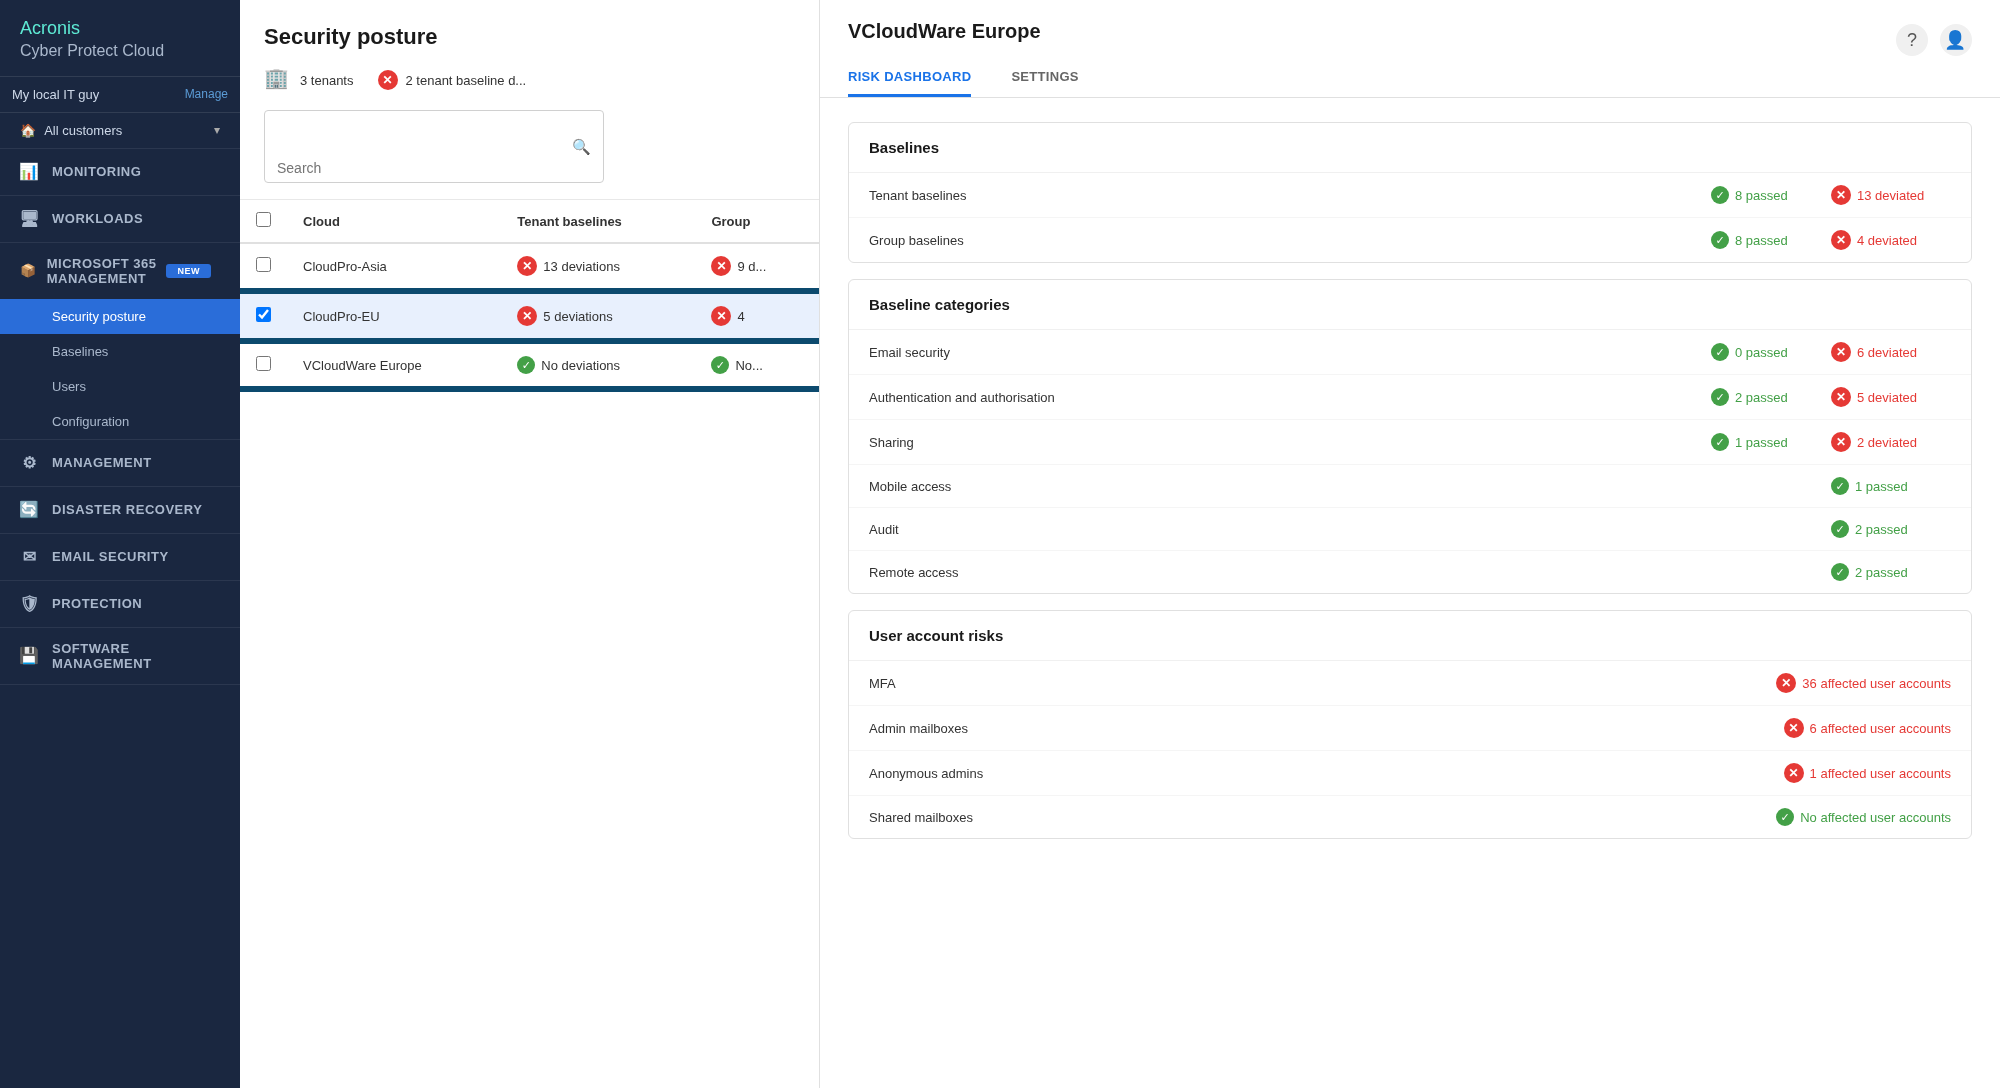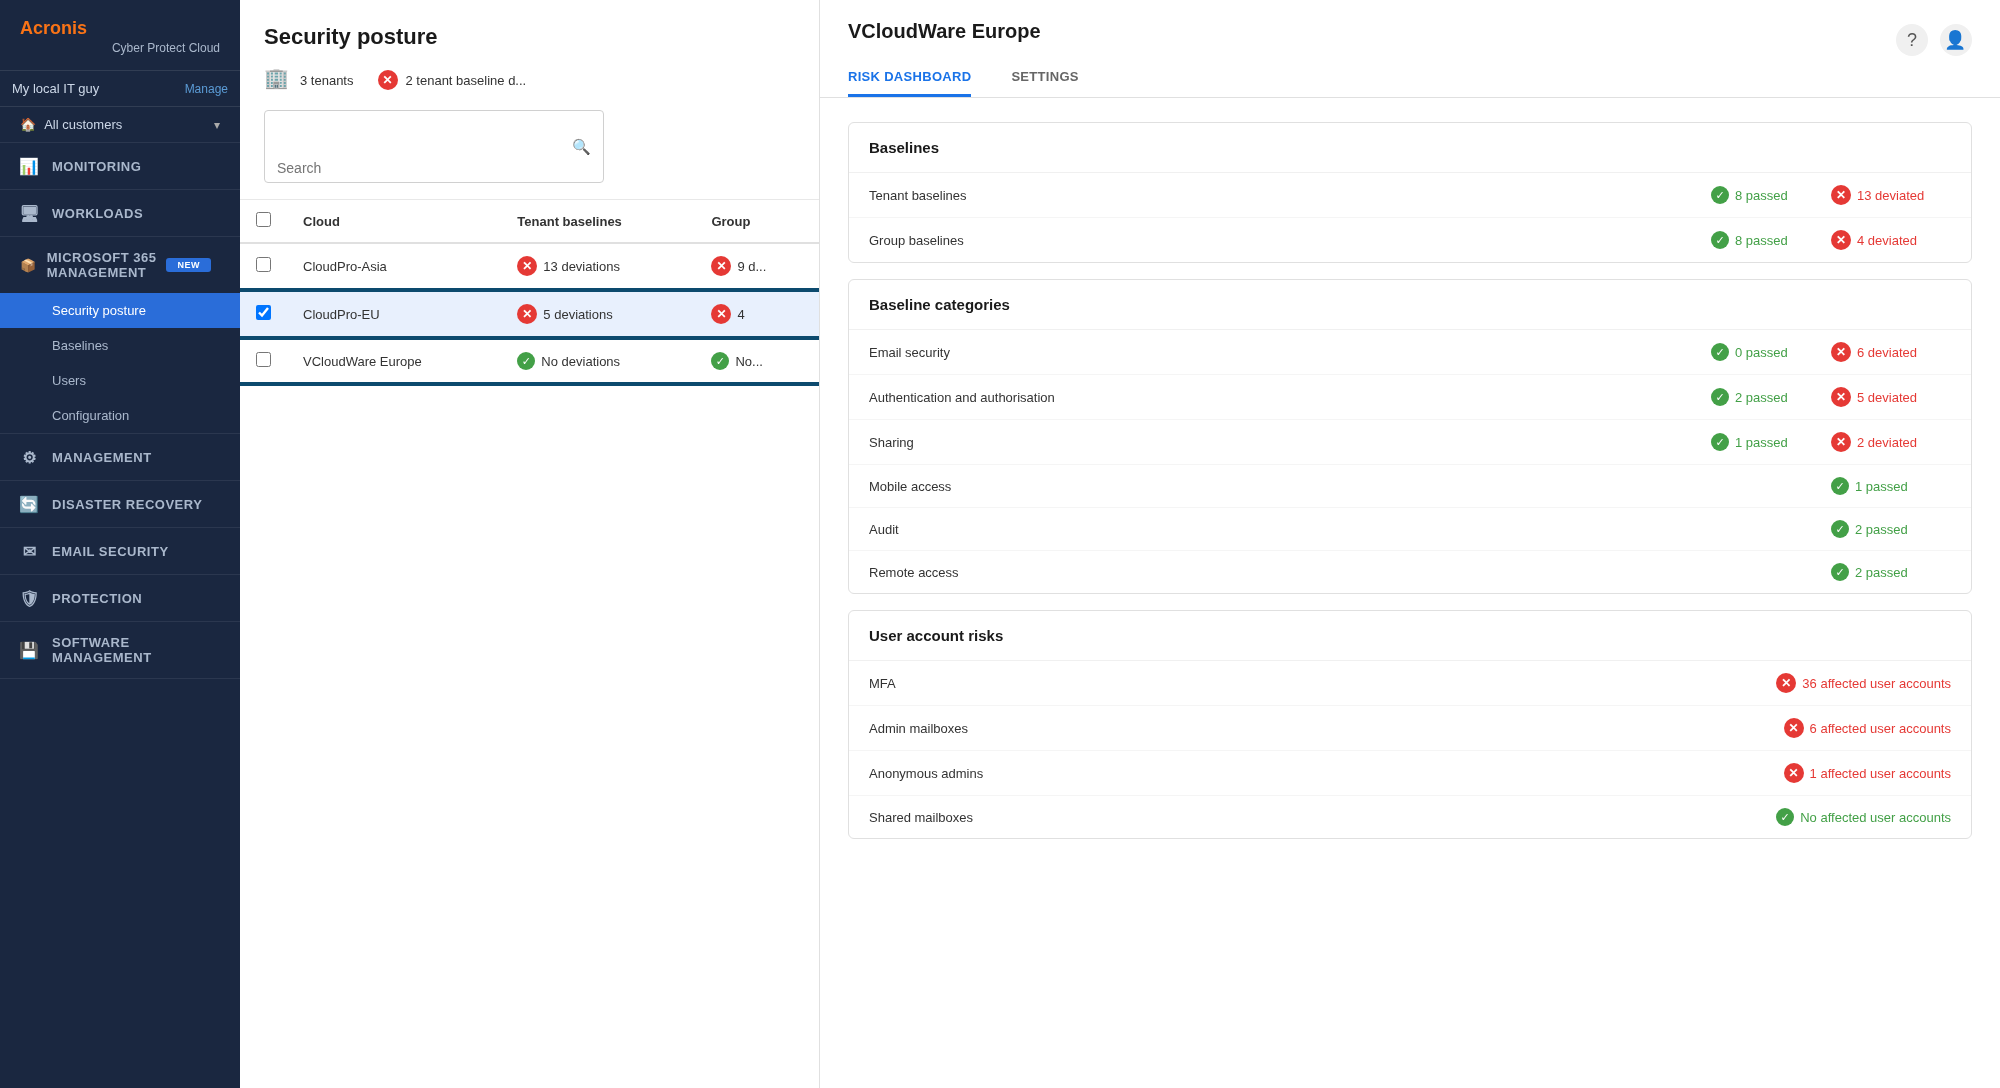--- a/index.html
+++ b/index.html
@@ -15,29 +15,28 @@
       flex-shrink: 0;
       height: 100vh;
       overflow-y: auto;
     }
     .sidebar-logo {
       padding: 18px 20px 14px;
       border-bottom: 1px solid rgba(255,255,255,0.1);
     }
     .logo-title {
       font-size: 18px;
-      font-weight: 700;
-      color: #f97316;
+      font-weight: 400;
+      color: #5eead4;
       line-height: 1.2;
     }
     .logo-subtitle {
-      font-size: 12px;
+      font-size: 16px;
       color: #aab8cc;
       line-height: 1.4;
-      text-align: right;
     }
     .sidebar-user {
       display: flex;
       align-items: center;
       justify-content: space-between;
       padding: 10px 12px;
       border-bottom: 1px solid rgba(255,255,255,0.1);
     }
     .sidebar-user-name {
       font-size: 13px;
@@ -209,21 +208,21 @@
       padding: 12px 16px;
       text-align: left;
       font-weight: 600;
       color: #333;
       border-bottom: 2px solid #e0e0e0;
       background: #fff;
       position: sticky;
       top: 0;
     }
     thead th:first-child { width: 40px; }
-    tbody tr { border-bottom: 4px solid #0c4a6e; }
+    tbody tr { border-bottom: 6px solid #0c4a6e; }
     tbody tr.selected { background: #e8f0fd; }
     tbody td { padding: 12px 16px; color: #333; vertical-align: middle; }
     .checkbox-cell { width: 40px; }
     input[type="checkbox"] { width: 15px; height: 15px; cursor: pointer; }
     .deviation-cell { display: flex; align-items: center; gap: 6px; }
     .green-check {
       width: 18px; height: 18px;
       background: #43a047;
       border-radius: 50%;
       display: flex; align-items: center; justify-content: center;

